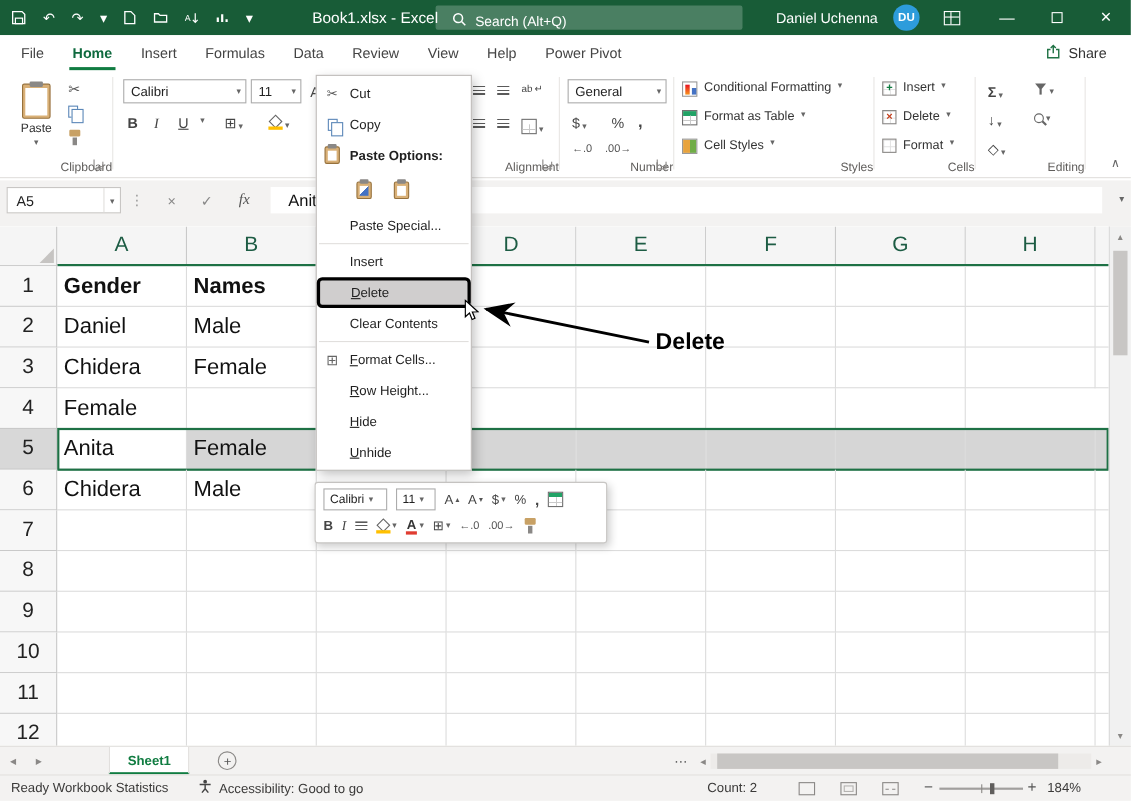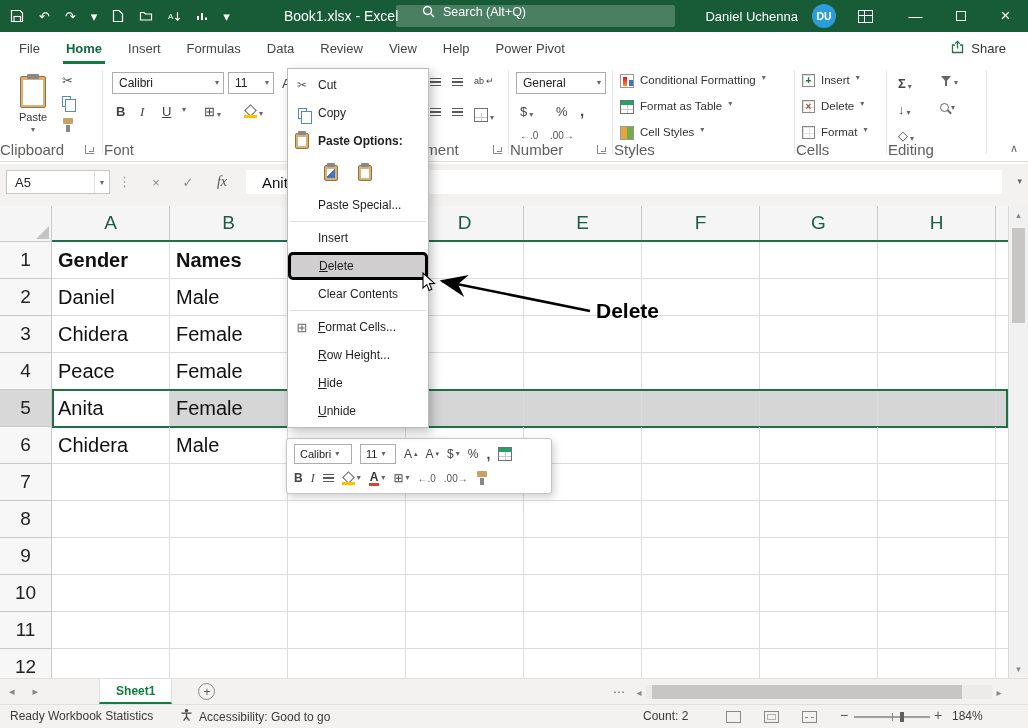--- a/index.html
+++ b/index.html
@@ -7,21 +7,21 @@
 html,body{width:1028px;height:728px}
 body{position:relative;overflow:hidden;background:#fff;font-family:"Liberation Sans",sans-serif;font-size:12px;color:#333}
 .chev{font-size:8px;color:#666;line-height:1}
 .tri{font-style:normal;font-size:7px;vertical-align:super;color:#555}
 
 
 #titlebar{position:absolute;top:0;left:0;width:100%;height:32px;background:var(--title_green,#185C37);display:flex;align-items:center;color:#fff}
 .qat{display:flex;align-items:center;gap:15px;padding-left:10px}
 .qat .ticon{font-size:13px;line-height:1;color:#fff;display:flex;align-items:center}
 #doc-title{margin-left:54px;font-size:14px;white-space:nowrap}
-#searchbox{position:absolute;left:396px;top:5px;width:279px;height:22px;background:rgba(255,255,255,.22);border-radius:2px;display:flex;align-items:flex-start;gap:8px;padding-left:26px;font-size:12.5px;color:#fff}
+#searchbox{position:absolute;left:396px;top:5px;width:279px;height:22px;background:rgba(255,255,255,.22);border-radius:2px;display:flex;align-items:flex-end;gap:8px;padding-left:15px;font-size:12.5px;color:#fff}
 #tb-right{position:absolute;right:0;top:0;height:32px;display:flex;align-items:center}
 #user-name{font-size:13px;margin-right:14px}
 #avatar{width:24px;height:24px;border-radius:50%;background:var(--avatar_blue,#2D9CDB);display:flex;align-items:center;justify-content:center;font-size:10.5px;font-weight:700;margin-right:22px}
 .gridico{width:15px;height:13px;border:1.3px solid #fff;margin-right:20px;position:relative}
 .gridico::before{content:"";position:absolute;left:0;right:0;top:4px;border-top:1.3px solid #fff}
 .gridico::after{content:"";position:absolute;top:0;bottom:0;left:5px;border-left:1.3px solid #fff}
 .winbtn{width:45px;height:32px;display:flex;align-items:center;justify-content:center;font-size:14px;color:#fff}
 .maxbox{width:10px;height:10px;border:1.3px solid #fff}
 
 
@@ -29,21 +29,21 @@
 #tabs-wrap{display:flex;align-items:center;padding-left:6px}
 .rtab{padding:0 13px;font-size:13px;color:#444;height:32px;display:flex;align-items:center;position:relative}
 .rtab.active{color:#0F6A3F;font-weight:700}
 .rtab.active::after{content:"";position:absolute;left:10px;right:10px;bottom:0;height:3px;background:var(--accent_green,#107C41)}
 #share-btn{margin-left:auto;margin-right:22px;display:flex;gap:6px;align-items:center;font-size:13px;color:#333}
 
 
 #ribbon{position:absolute;top:64px;left:0;width:100%;height:98px;background:#fff;border-bottom:1px solid #E1DFDD}
 .rgroup{position:absolute;top:0;height:98px}
 .gsep{position:absolute;top:6px;height:84px;width:1px;background:#E8E6E4}
-.glabel{position:absolute;bottom:4px;left:0;right:0;text-align:left;font-size:15px;color:#605E5C}
+.glabel{position:absolute;bottom:4px;left:0;right:0;text-align:right;font-size:11px;color:#605E5C}
 .launcher{position:absolute;bottom:8px;width:9px;height:9px;border-left:1px solid #8A8886;border-bottom:1px solid #8A8886}
 .launcher::before{content:"";position:absolute;right:0;bottom:1px;width:4px;height:4px;border-right:1px solid #8A8886;border-bottom:1px solid #8A8886;transform:rotate(0deg)}
 #paste-btn{position:absolute;left:10px;top:6px;width:46px;height:70px;display:flex;flex-direction:column;align-items:center;justify-content:center;gap:3px;font-size:11px;color:#333}
 .sic{position:absolute;font-size:13px;color:#555;display:flex;align-items:center;gap:3px}
 .combo{position:absolute;height:22px;background:#fff;border:1px solid #ACACAC;font-size:12px;display:flex;align-items:center;padding:0 4px 0 6px;color:#222;gap:4px}
 .combo .val{flex:1;overflow:hidden;white-space:nowrap}
 .rbtn{position:absolute;display:flex;align-items:flex-end;gap:2px;color:#444;font-size:13px;white-space:nowrap}
 .rbtn.b{font-weight:700}
 .rbtn.i{font-style:italic;font-family:"Liberation Serif",serif}
 .rbtn.u{text-decoration:underline}
@@ -457,21 +457,20 @@
         <div class="cell"></div>
         <div class="cell"></div>
         <div class="cell"></div>
         <div class="cell"></div>
         <div class="cell"></div>
         <div class="cell"></div>
         <div class="cellfill"></div>
       </div>
       <div class="grow">
         <div class="rowh">4</div>
-        <div class="cell">Peace</div>
         <div class="cell">Female</div>
         <div class="cell"></div>
         <div class="cell"></div>
         <div class="cell"></div>
         <div class="cell"></div>
         <div class="cell"></div>
         <div class="cell"></div>
         <div class="cellfill"></div>
       </div>
       <div class="grow sel">

